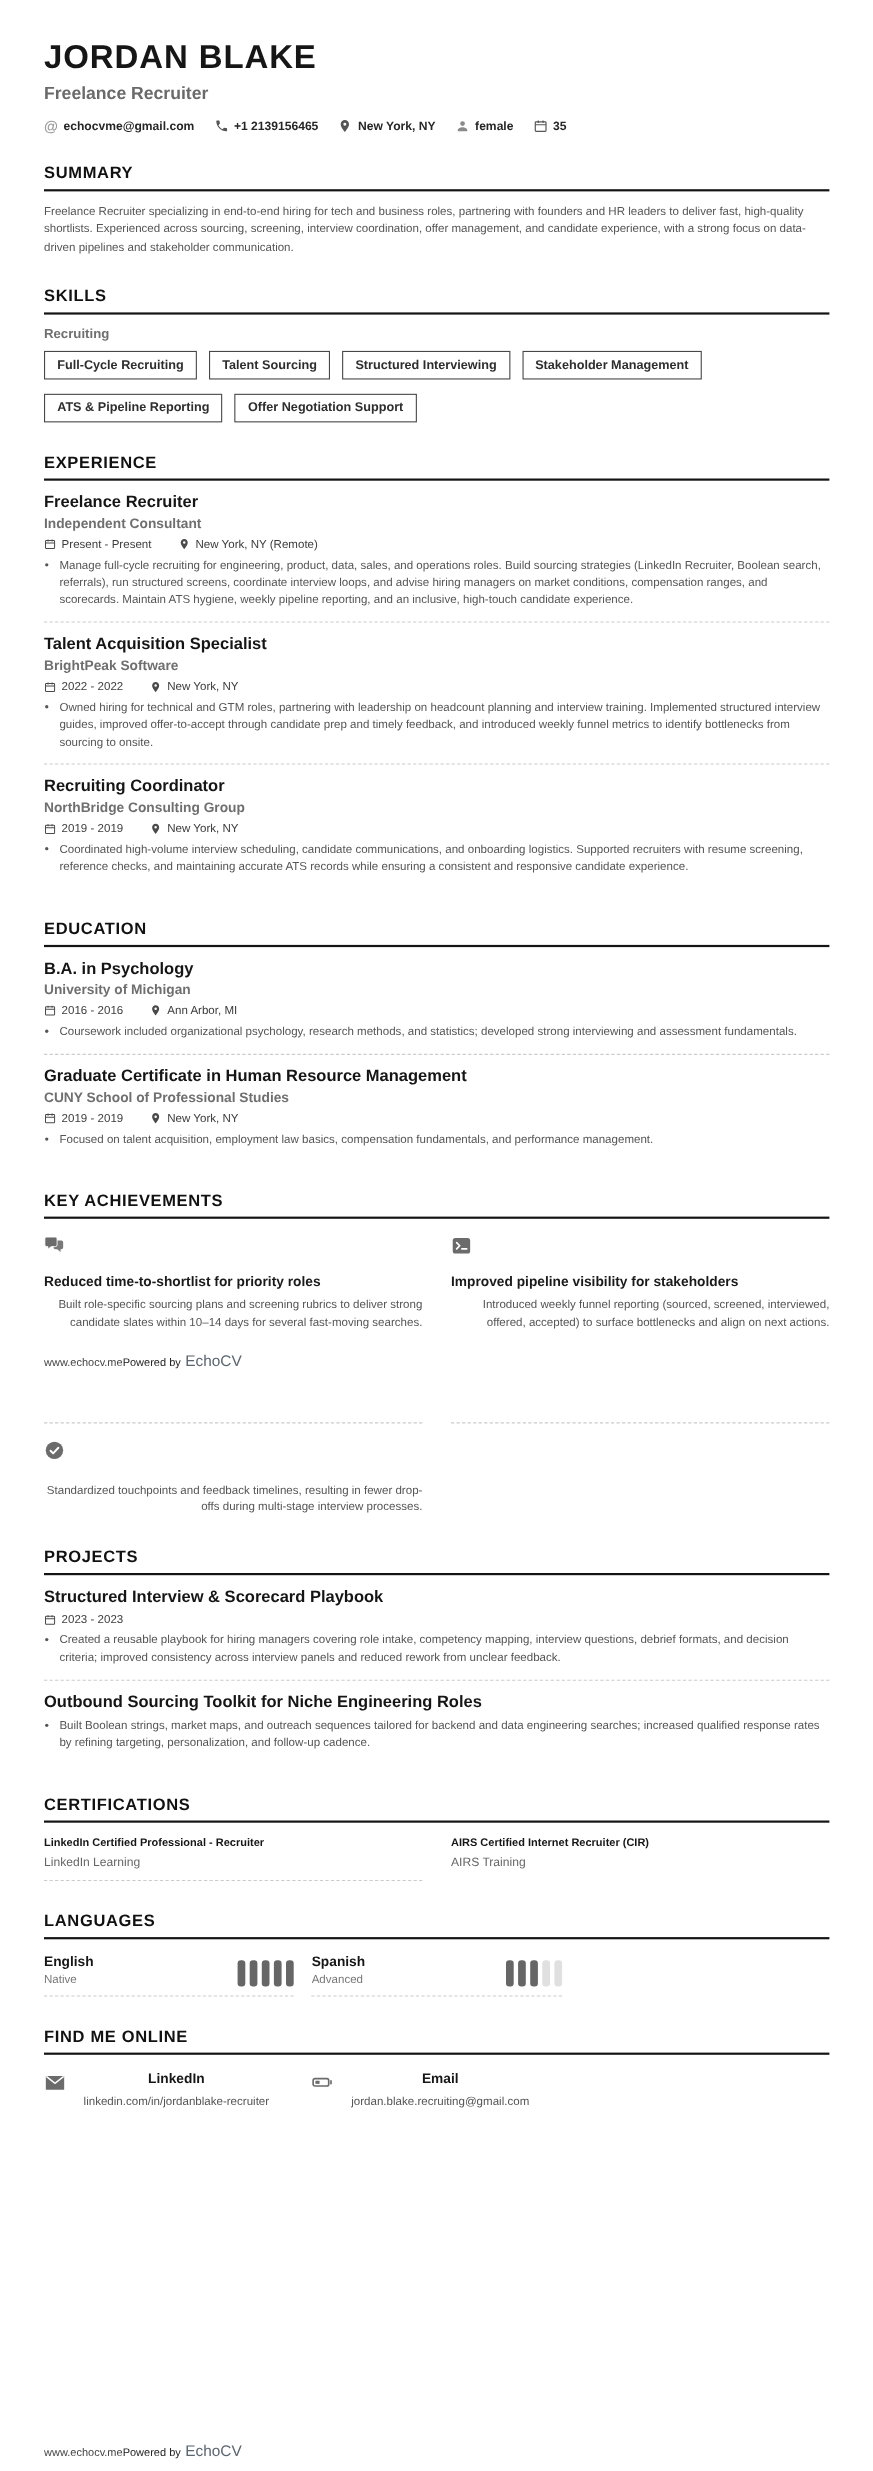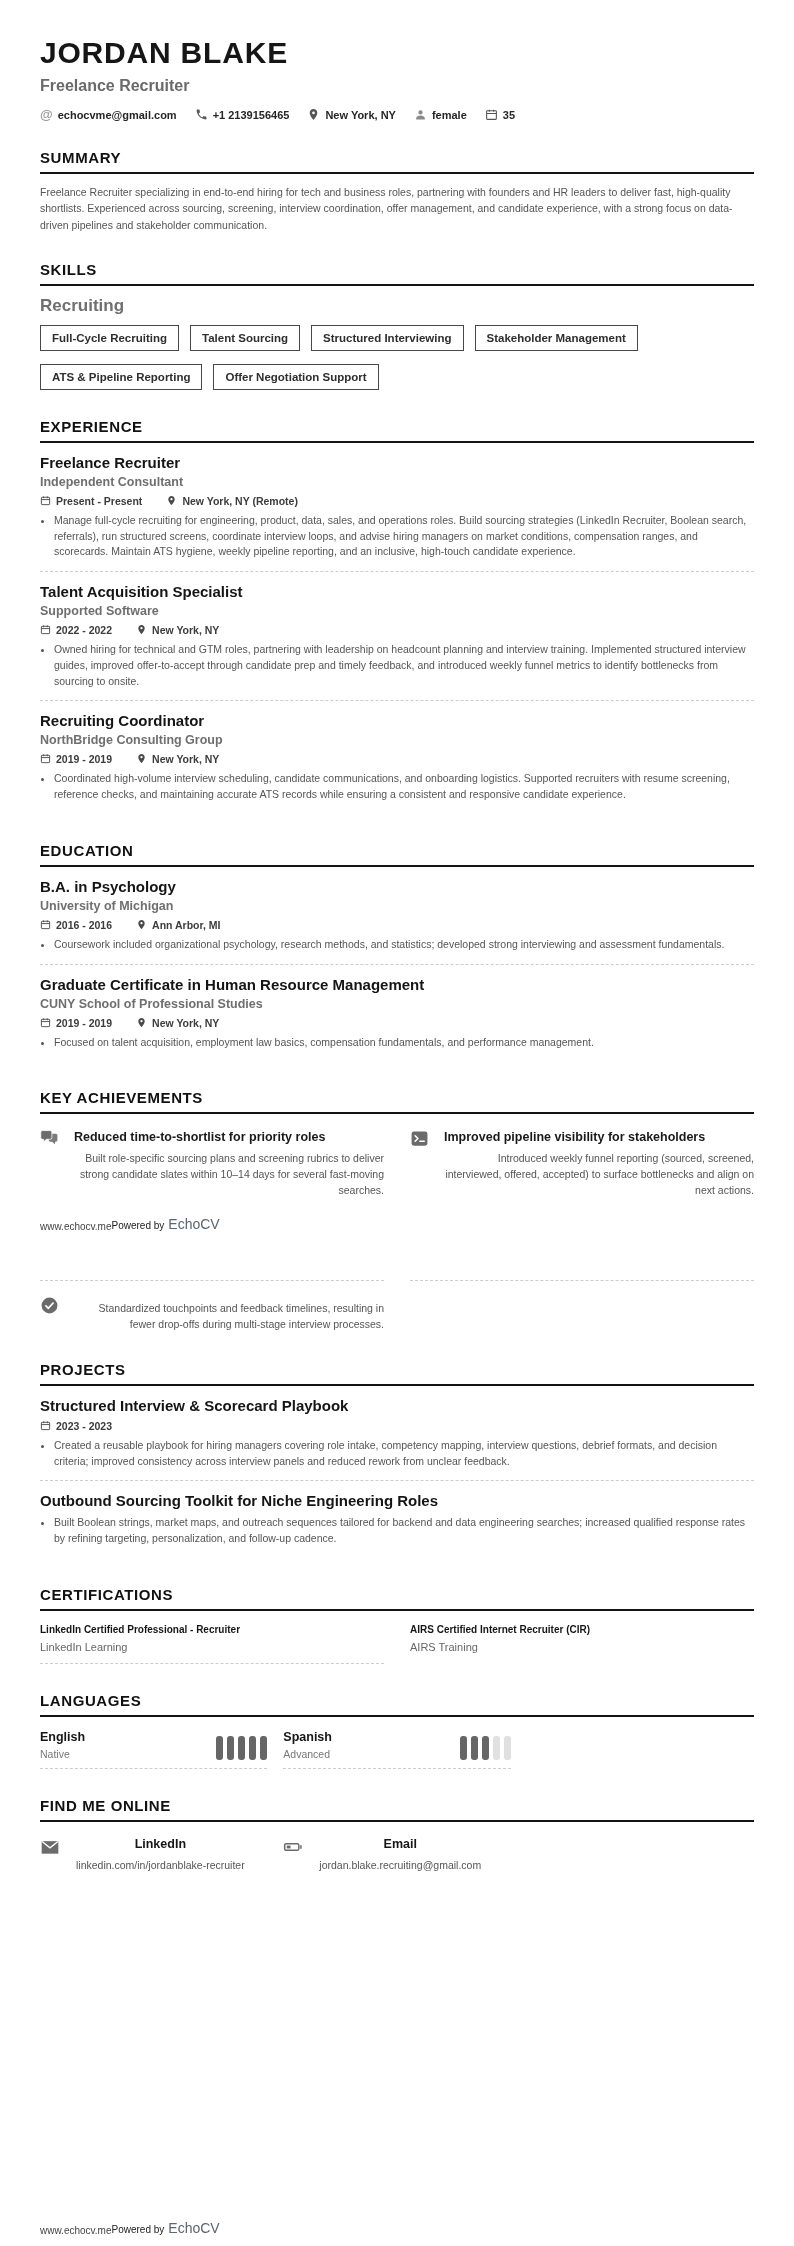--- a/index.html
+++ b/index.html
@@ -31,38 +31,38 @@
   
   .section { margin-top: 28px; }
   .section-heading {
     font-size: 15px; font-weight: bold; color: #111;
     letter-spacing: 0.6px; padding-bottom: 6px;
     border-bottom: 2.5px solid #141414;
   }
   .summary-text { margin-top: 10px; font-size: 10.5px; color: #555; line-height: 1.55; }
 
   
-  .skill-category { margin-top: 10px; font-size: 17px; font-weight: bold; color: #6f6f6f; }
+  .skill-category { margin-top: 10px; font-size: 12px; font-weight: bold; color: #6f6f6f; }
   .chips { display: flex; flex-wrap: wrap; gap: 13px 11px; margin-top: 9px; }
   .chip { border: 1.5px solid #474747; padding: 6px 11px; font-size: 11.5px; font-weight: bold; color: #2e2e2e; background: #fff; }
 
   
   .entry { padding: 11px 0; border-bottom: 1px dashed #cccccc; }
   .entry.last { border-bottom: none; }
   .entry-title { font-size: 15px; font-weight: bold; color: #151515; }
   .entry-sub { font-size: 12.5px; font-weight: bold; color: #6f6f6f; margin-top: 4px; }
   .entry-meta { display: flex; gap: 24px; margin-top: 6px; font-size: 10.5px; color: #3c3c3c; align-items: center; }
-  .meta-item { display: flex; gap: 5px; align-items: flex-start; font-weight: bold; }
+  .meta-item { display: flex; gap: 5px; align-items: center; }
   .micon { width: 11px; height: 11px; flex: none; color: #4a4a4a; }
   .bullets { margin: 6px 0 0 0; padding-left: 14px; font-size: 10.5px; color: #555; line-height: 1.5; }
   .bullets li { margin: 0; }
 
   
   .ach-grid { display: grid; grid-template-columns: 1fr 1fr; column-gap: 26px; margin-top: 15px; }
-  .ach-item { display: flex; gap: 15px; }
+  .ach-item { display: flex; gap: 15px; flex-direction: column; }
   .ach-icon { width: 19px; height: 19px; flex: none; color: #6b6b6b; }
   .ach-title { font-size: 12.5px; font-weight: bold; color: #1a1a1a; line-height: 1.35; }
   .ach-text { margin-top: 5px; font-size: 10.5px; color: #555; line-height: 1.5; text-align: right; }
   .ach-row2 { margin-top: 48px; }
   .ach-cell { border-top: 1px dashed #cccccc; padding-top: 15px; }
 
   
   .cert-grid { display: grid; grid-template-columns: 1fr 1fr; column-gap: 26px; margin-top: 13px; }
   .cert-title { font-size: 10px; font-weight: bold; color: #161616; }
   .cert-issuer { font-size: 11px; color: #666; margin-top: 6px; padding-bottom: 10px; }
@@ -173,21 +173,21 @@
             <span>New York, NY (Remote)</span>
           </span>
         </div>
         <ul class="bullets">
           <li>Manage full-cycle recruiting for engineering, product, data, sales, and operations roles. Build sourcing strategies (LinkedIn Recruiter, Boolean search, referrals), run structured screens, coordinate interview loops, and advise hiring managers on market conditions, compensation ranges, and scorecards. Maintain ATS hygiene, weekly pipeline reporting, and an inclusive, high-touch candidate experience.</li>
         </ul>
       </div>
 
       <div class="entry">
         <div class="entry-title">Talent Acquisition Specialist</div>
-        <div class="entry-sub">Supported Software</div>
+        <div class="entry-sub">BrightPeak Software</div>
         <div class="entry-meta">
           <span class="meta-item">
             <svg class="micon" viewBox="0 0 24 24" fill="none" stroke="currentColor" stroke-width="2">
                 <rect x="3" y="5" width="18" height="16" rx="1.5"></rect>
                 <path d="M3 10h18M8 3v4M16 3v4"></path>
               </svg>
             <span>2022 - 2022</span>
           </span>
           <span class="meta-item">
             <svg class="micon" viewBox="0 0 24 24" fill="currentColor">

